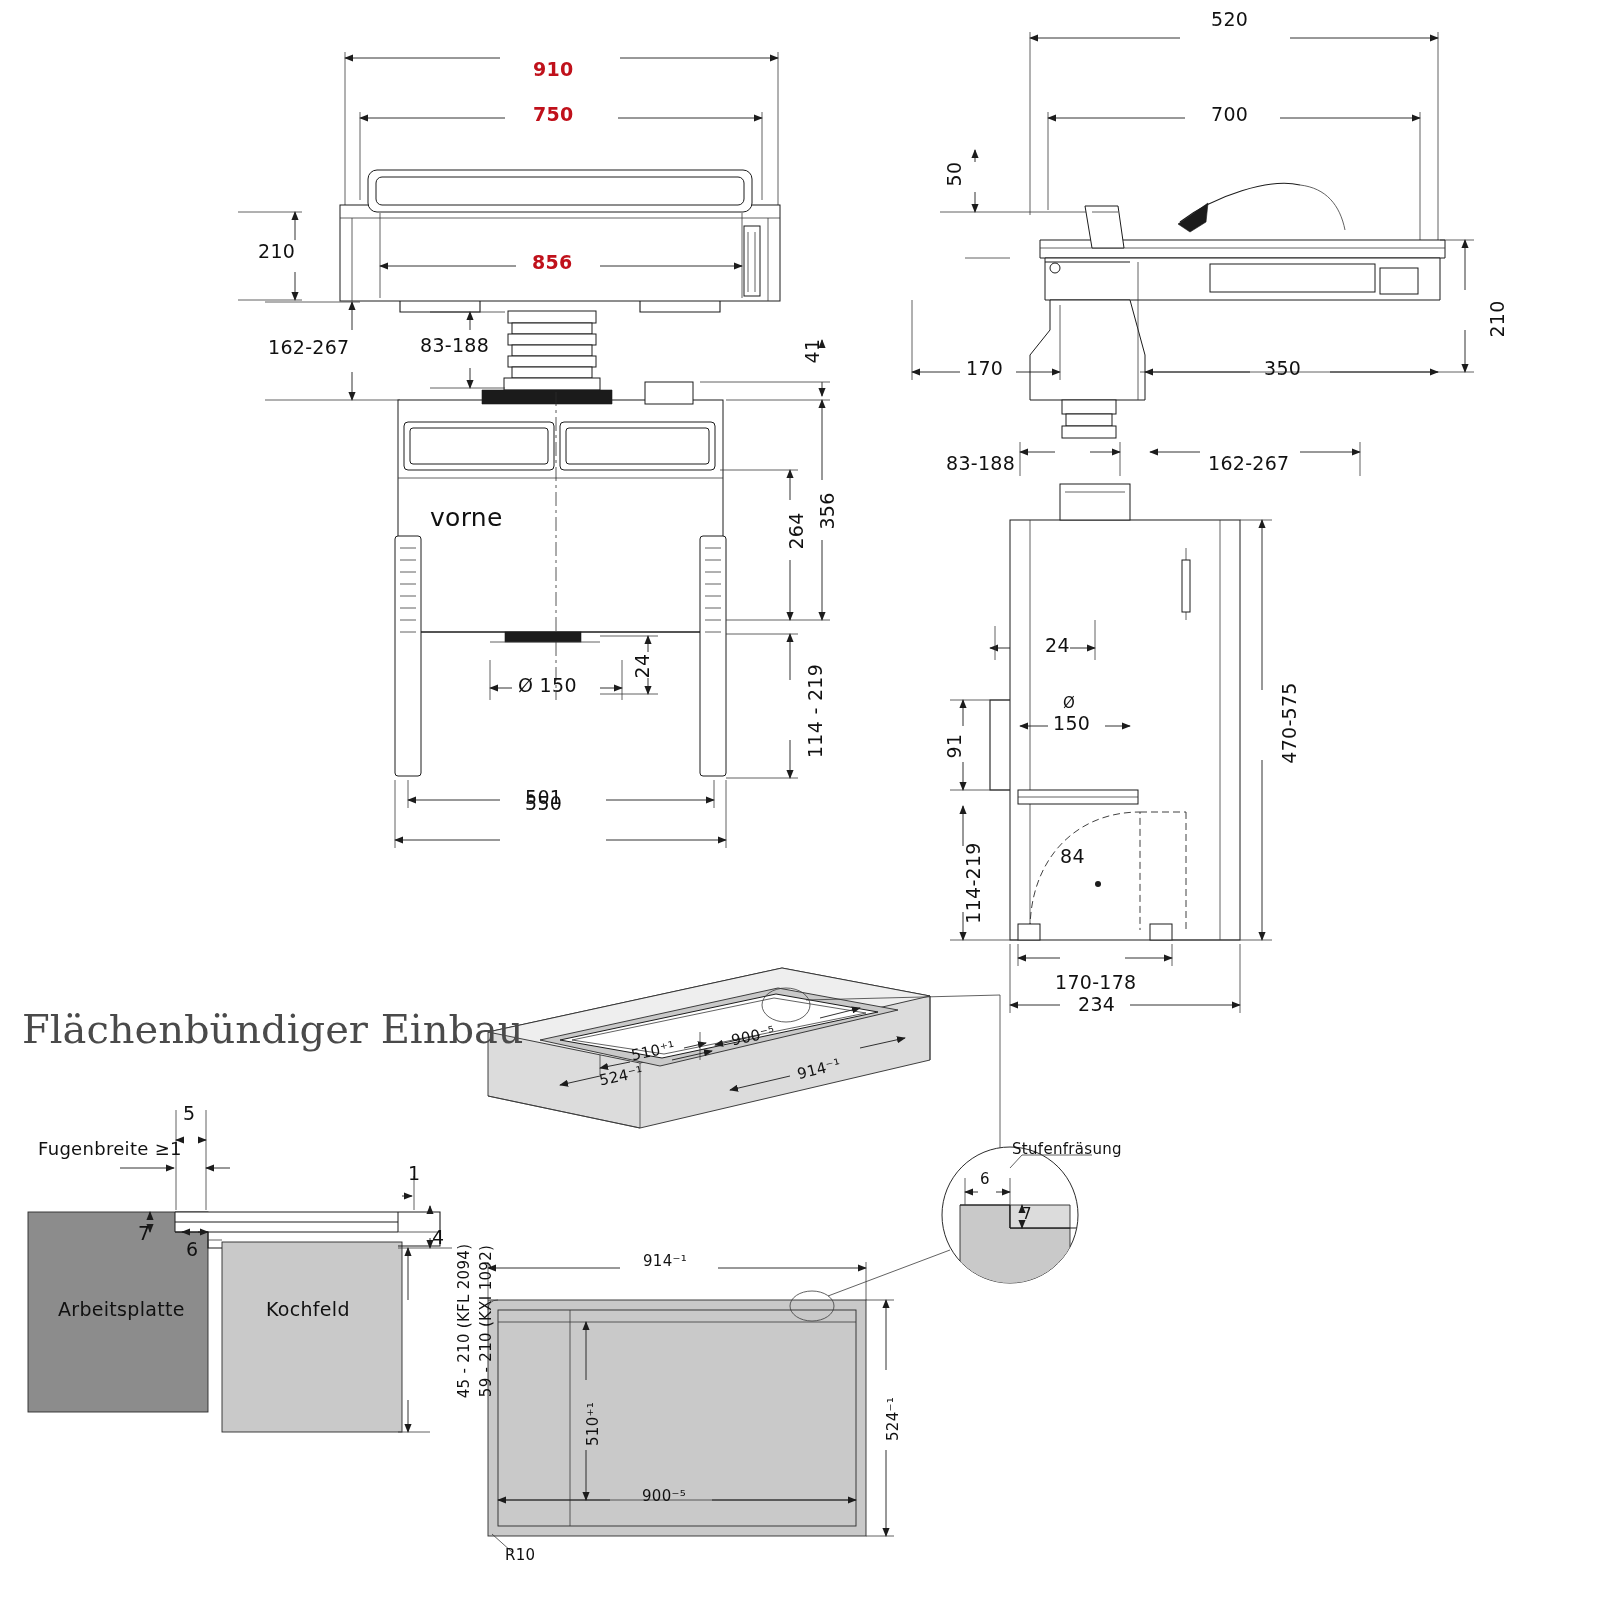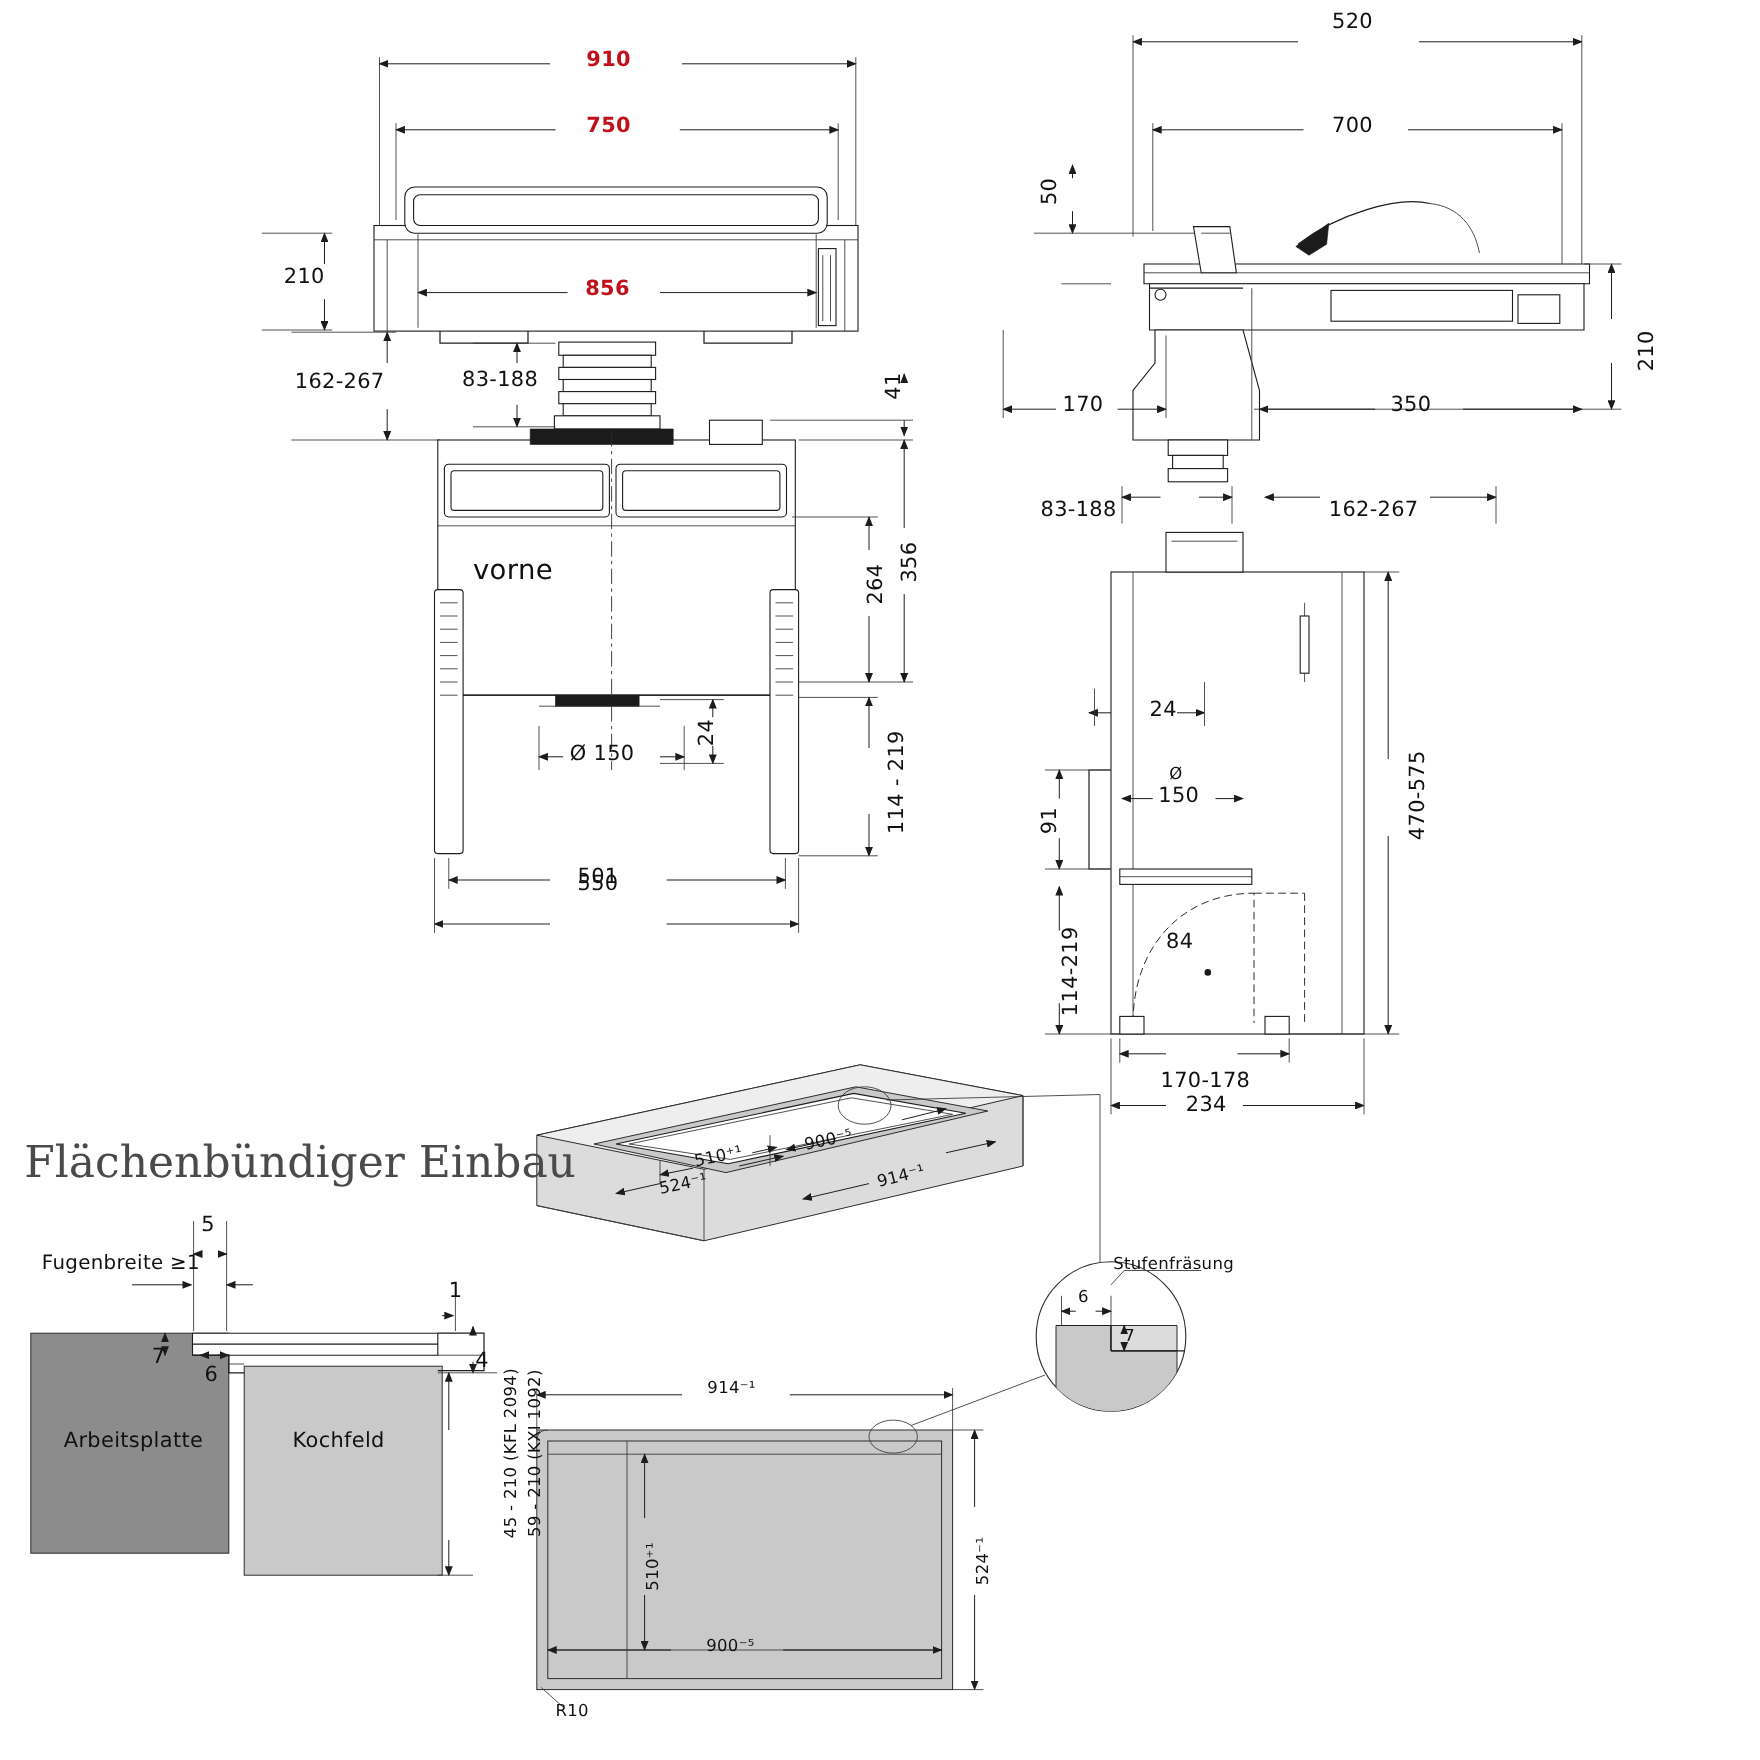--- a/index.html
+++ b/index.html
@@ -397,21 +397,21 @@
       <line class="ln-dim" x1="430" y1="1206" x2="430" y2="1214" marker-start="url(#ahs)"></line>
       <line class="ln-dim" x1="430" y1="1238" x2="430" y2="1248" marker-end="url(#ah)"></line>
       <line class="ln-thin" x1="398" y1="1248" x2="452" y2="1248"></line>
 
       <line class="ln-dim" x1="408" y1="1248" x2="408" y2="1300" marker-start="url(#ahs)"></line>
       <line class="ln-dim" x1="408" y1="1400" x2="408" y2="1432" marker-end="url(#ah)"></line>
       <line class="ln-thin" x1="398" y1="1432" x2="430" y2="1432"></line>
     </g>
   </svg>
 
-  <div class="lbl red" style="left:533px;top:43px;">910</div>
+  <div class="lbl red" style="left:533px;top:58px;">910</div>
   <div class="lbl red" style="left:533px;top:103px;">750</div>
   <div class="lbl red" style="left:532px;top:251px;">856</div>
   <div class="lbl" style="left:258px;top:240px;">210</div>
   <div class="lbl" style="left:268px;top:336px;">162-267</div>
   <div class="lbl" style="left:420px;top:334px;">83-188</div>
   <div class="lbl rot90" style="left:800px;top:340px;">41</div>
   <div class="lbl rot90" style="left:808px;top:500px;">356</div>
   <div class="lbl rot90" style="left:777px;top:520px;">264</div>
   <div class="lbl rot90" style="left:768px;top:700px;">114 - 219</div>
   <div class="lbl" style="left:430px;top:503px;font-size:25px;text-align:center;">vorne</div>
@@ -447,21 +447,21 @@
   <div class="lbl small" style="left:1012px;top:1140px;">Stufenfräsung</div>
   <div class="lbl small" style="left:980px;top:1170px;">6</div>
   <div class="lbl small" style="left:1022px;top:1205px;">7</div>
 
   <div class="lbl small" style="left:643px;top:1252px;">914⁻¹</div>
   <div class="lbl small rot90" style="left:871px;top:1410px;">524⁻¹</div>
   <div class="lbl small rot90" style="left:571px;top:1415px;">510⁺¹</div>
   <div class="lbl small" style="left:642px;top:1487px;">900⁻⁵</div>
   <div class="lbl small" style="left:505px;top:1546px;">R10</div>
 
-  <div class="title-script" style="left:22px;top:1006px;margin-top:28px;">Flächenbündiger Einbau</div>
+  <div class="title-script" style="left:22px;top:1006px;">Flächenbündiger Einbau</div>
   <div class="lbl" style="left:38px;top:1138px;font-size:18px;">Fugenbreite ≥1</div>
   <div class="lbl" style="left:183px;top:1102px;">5</div>
   <div class="lbl" style="left:408px;top:1162px;">1</div>
   <div class="lbl" style="left:138px;top:1222px;">7</div>
   <div class="lbl" style="left:186px;top:1238px;">6</div>
   <div class="lbl" style="left:432px;top:1226px;">4</div>
   <div class="lbl small rot90" style="left:387px;top:1312px;">45 - 210 (KFL 2094)</div>
   <div class="lbl small rot90" style="left:410px;top:1312px;">59 - 210 (KXI 1092)</div>
   <div class="lbl" style="left:58px;top:1298px;font-size:19px;">Arbeitsplatte</div>
   <div class="lbl" style="left:266px;top:1298px;font-size:19px;">Kochfeld</div>

